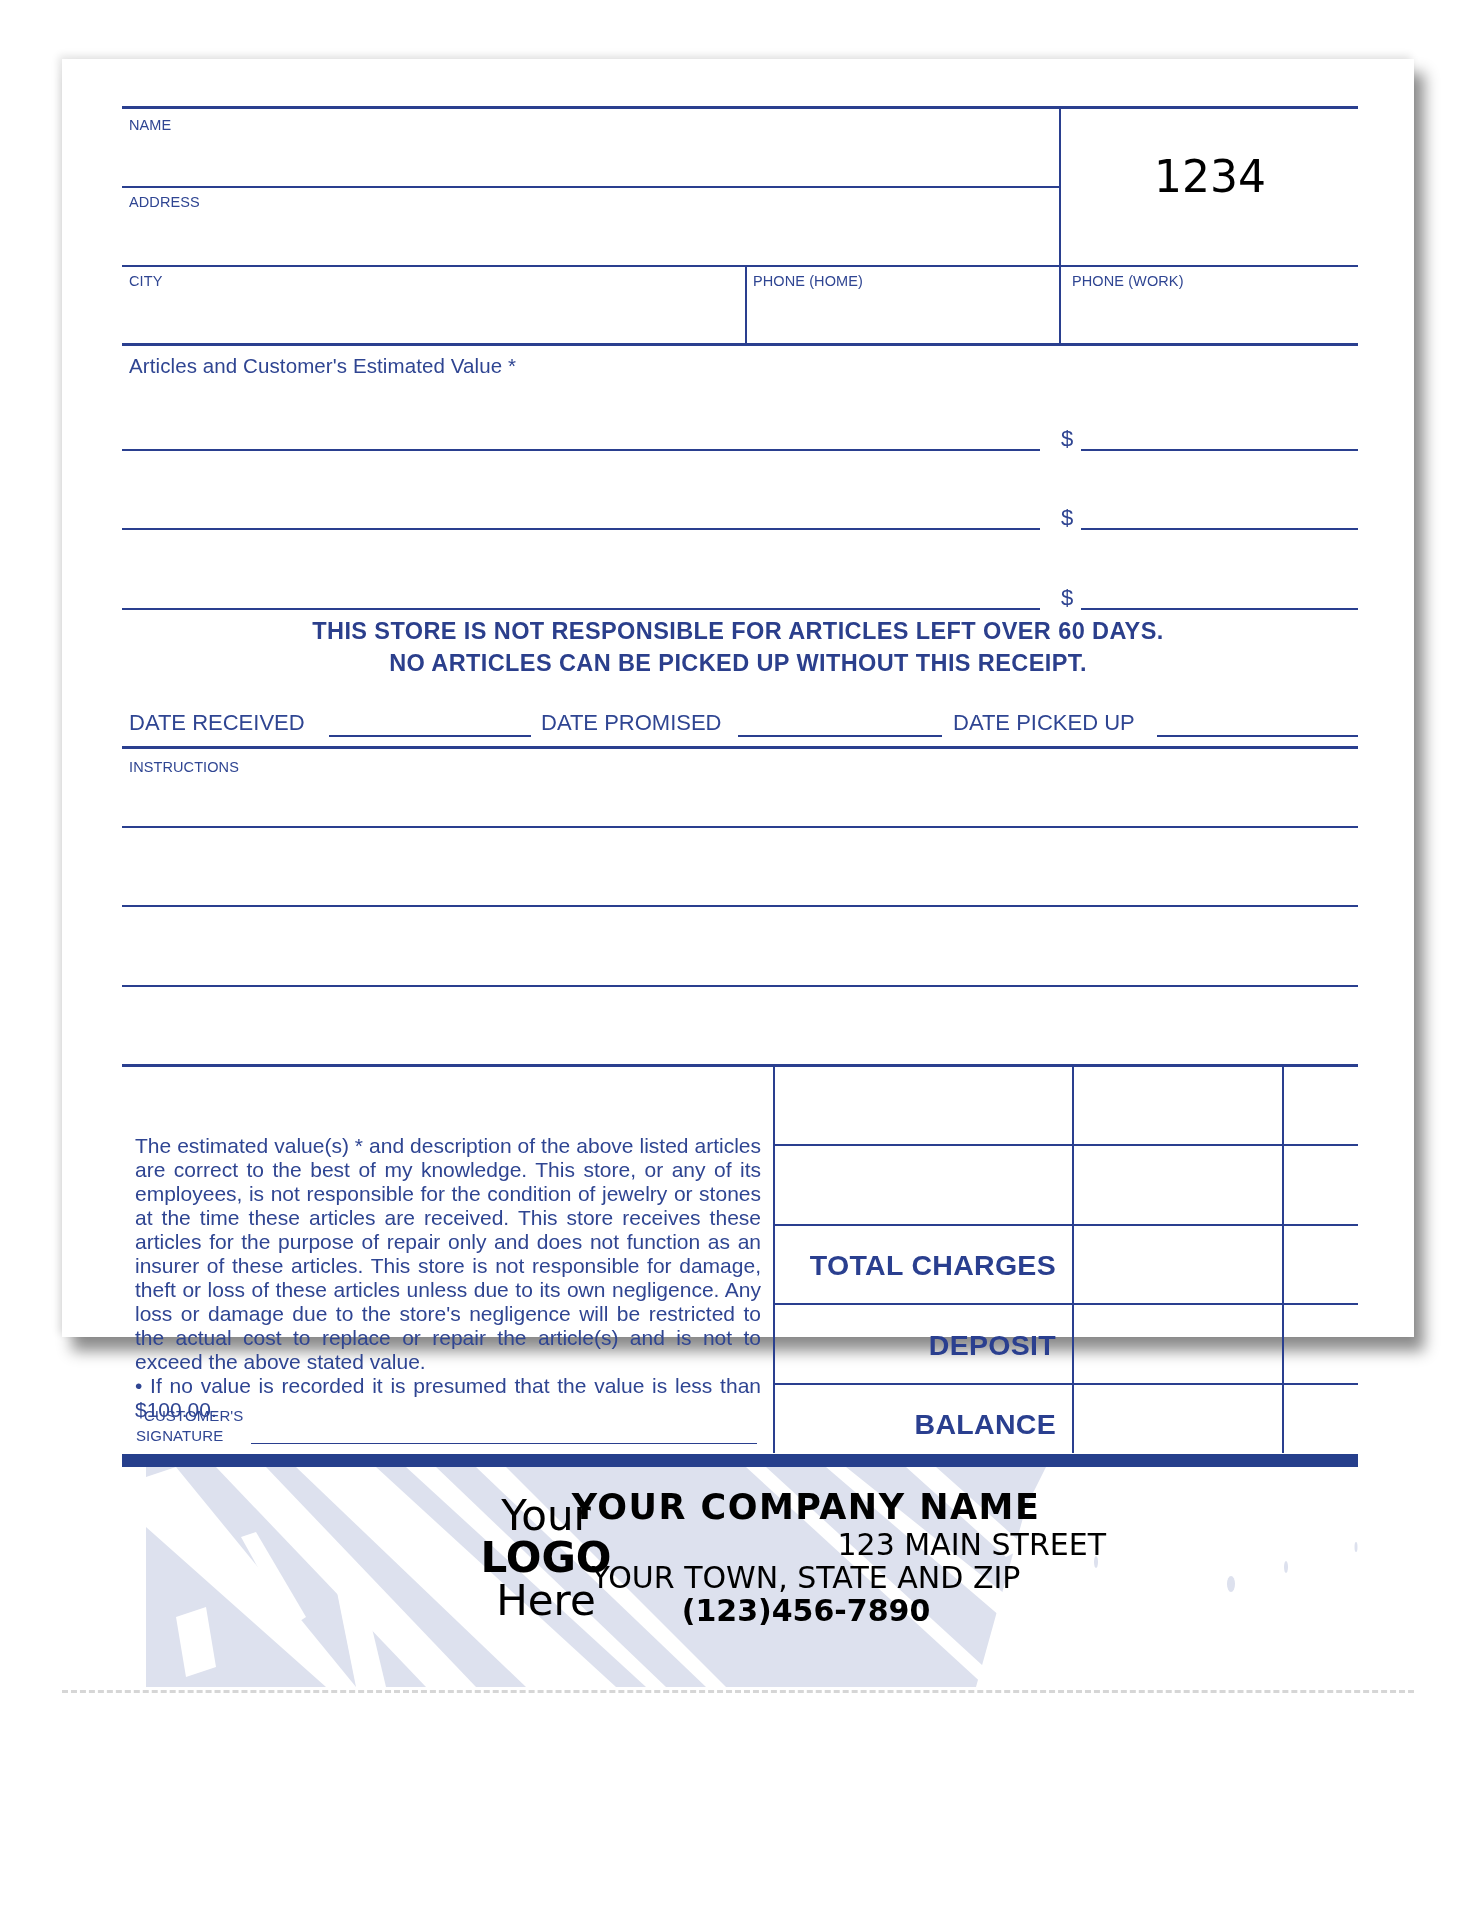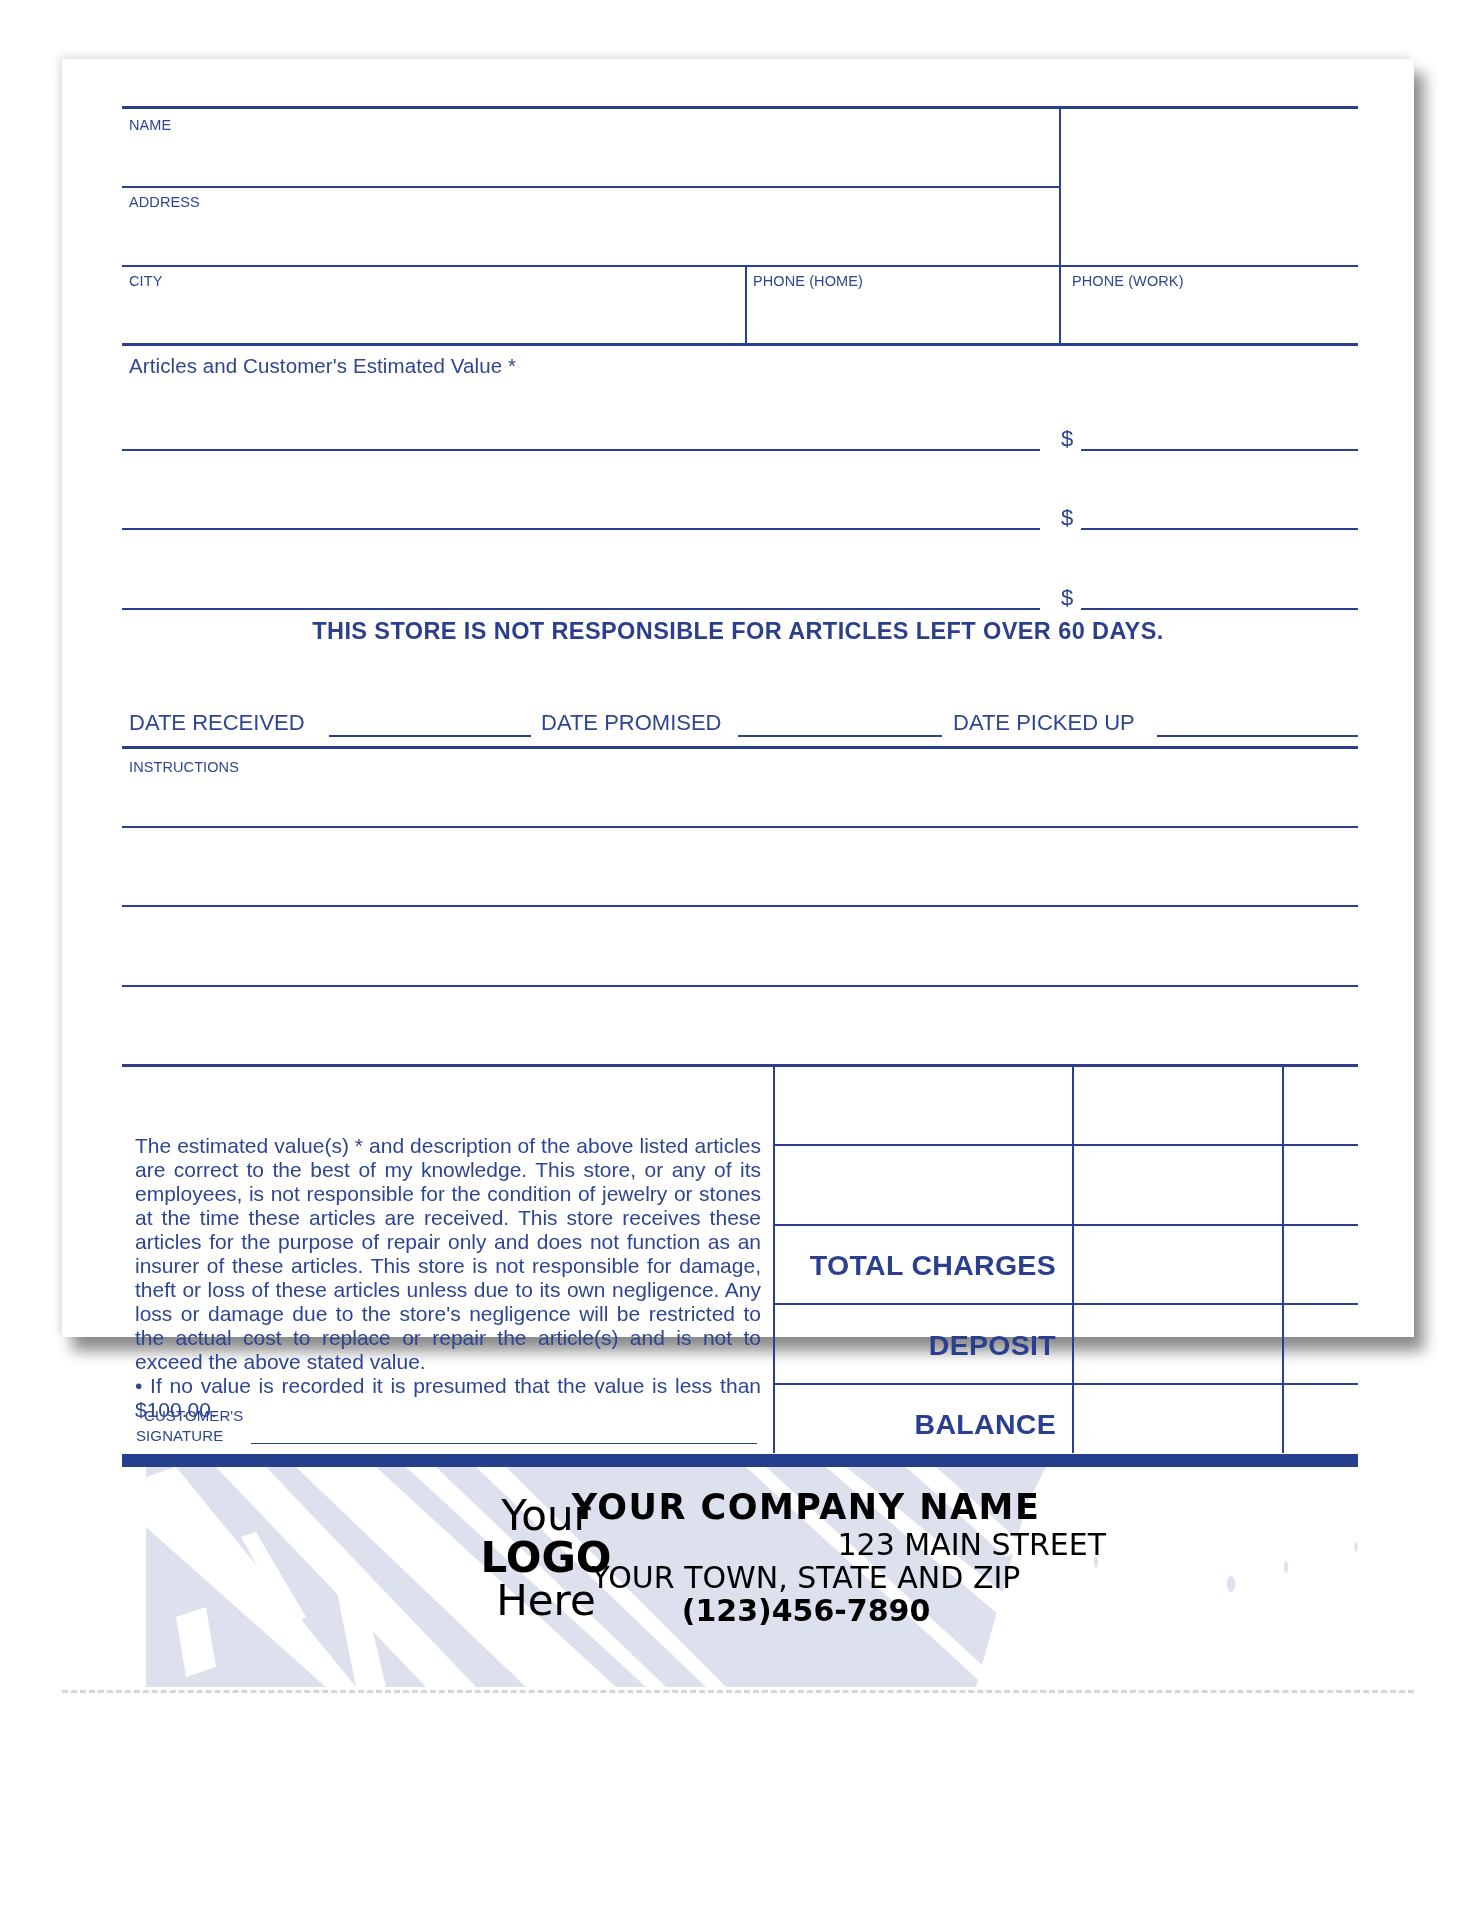--- a/index.html
+++ b/index.html
@@ -58,20 +58,21 @@
 
   <div class="field" style="left:60px; top:49px; width:937px; height:78px;"></div>
   <div class="lbl" style="left:67px; top:58px; font-size:14.5px;">NAME</div>
 
   <div class="hl" style="left:60px; top:127px; width:937px;"></div>
 
   <div class="field" style="left:60px; top:129px; width:937px; height:77px;"></div>
   <div class="lbl" style="left:67px; top:135px; font-size:14.5px;">ADDRESS</div>
 
   <div class="vl" style="left:997px; top:48px; height:237px;"></div>
+  <div class="abs" style="left:1000px; top:92px; width:296px; text-align:center; font-family:'DejaVu Sans', sans-serif; font-size:44px; color:#000;">1234</div>
 
   <div class="hl" style="left:60px; top:206px; width:1236px;"></div>
 
   <div class="field" style="left:60px; top:208px; width:622px; height:76px;"></div>
   <div class="lbl" style="left:67px; top:214px; font-size:14.5px;">CITY</div>
 
   <div class="vl" style="left:683px; top:207px; height:78px;"></div>
   <div class="field" style="left:685px; top:208px; width:311px; height:76px;"></div>
   <div class="lbl" style="left:691px; top:214px; font-size:14.5px;">PHONE (HOME)</div>
 
@@ -94,20 +95,21 @@
   <div class="field" style="left:1019px; top:429px; width:277px; height:40px;"></div>
   <div class="hl" style="left:1019px; top:469px; width:277px;"></div>
 
   <div class="field" style="left:60px; top:509px; width:918px; height:40px;"></div>
   <div class="hl" style="left:60px; top:549px; width:918px;"></div>
   <div class="abs blue" style="left:999px; top:526px; font-size:22px;">$</div>
   <div class="field" style="left:1019px; top:509px; width:277px; height:40px;"></div>
   <div class="hl" style="left:1019px; top:549px; width:277px;"></div>
 
   <div class="notice" style="top:559px;">THIS STORE IS NOT RESPONSIBLE FOR ARTICLES LEFT OVER 60 DAYS.</div>
+  <div class="notice" style="top:591px;">NO ARTICLES CAN BE PICKED UP WITHOUT THIS RECEIPT.</div>
 
   <div class="datelbl" style="left:67px; top:651px;">DATE RECEIVED</div>
   <div class="field" style="left:267px; top:650px; width:202px; height:26px;"></div>
   <div class="hl" style="left:267px; top:676px; width:202px;"></div>
 
   <div class="datelbl" style="left:479px; top:651px;">DATE PROMISED</div>
   <div class="field" style="left:676px; top:650px; width:204px; height:26px;"></div>
   <div class="hl" style="left:676px; top:676px; width:204px;"></div>
 
   <div class="datelbl" style="left:891px; top:651px;">DATE PICKED UP</div>

